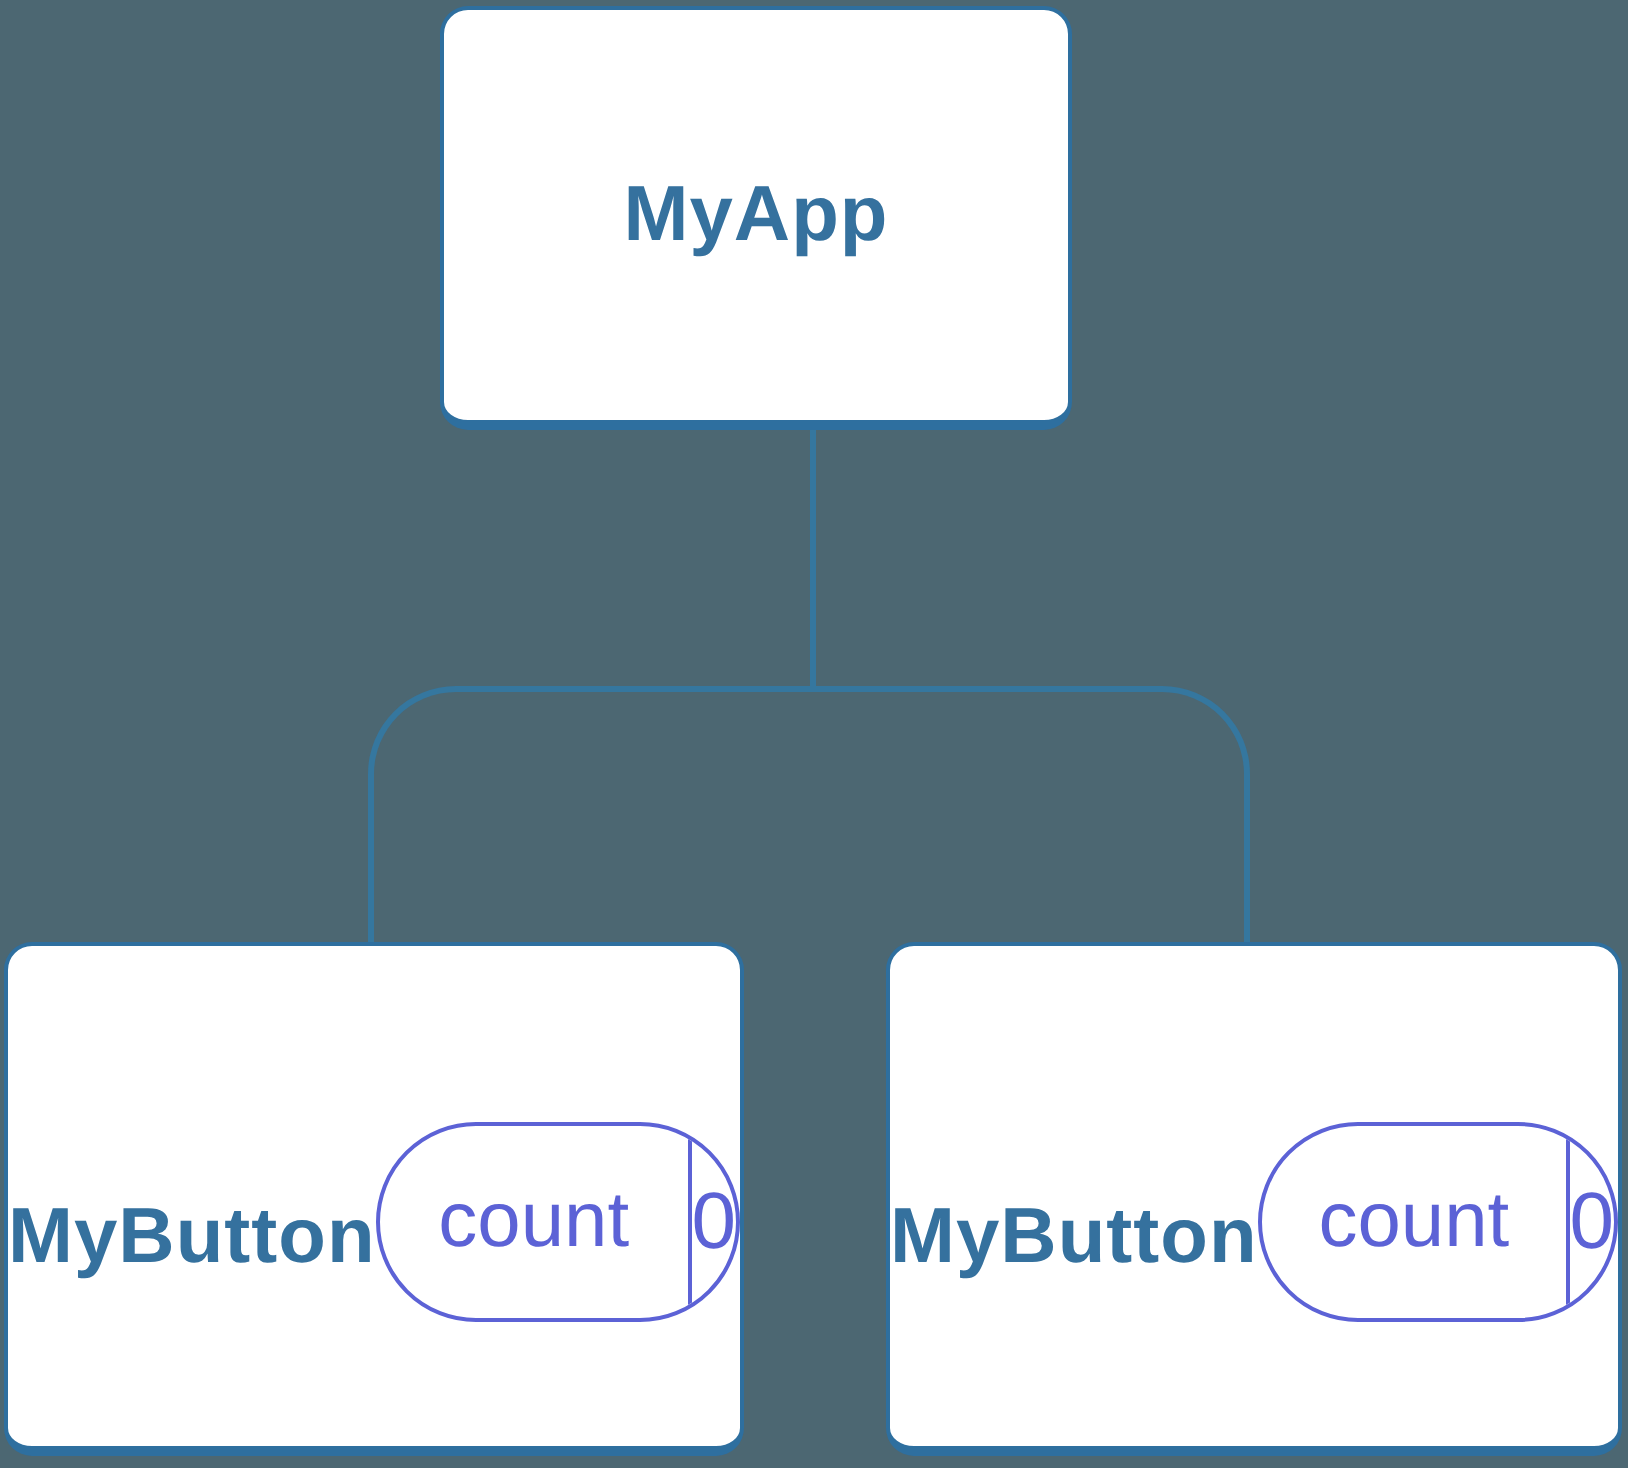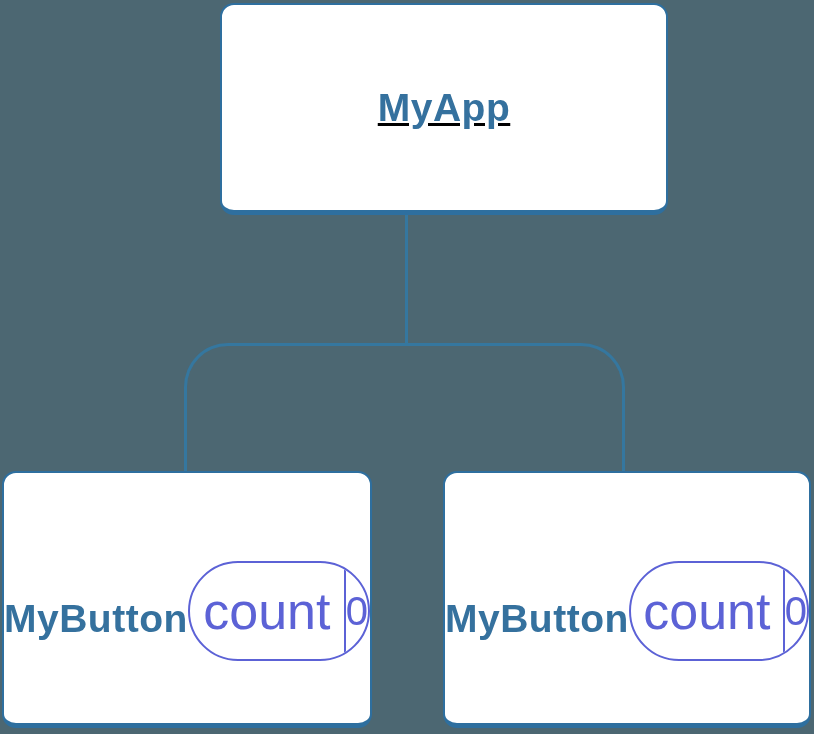--- a/index.html
+++ b/index.html
@@ -32,26 +32,25 @@
   .node-label {
     color: var(--title);
     font-size: 39px;
     font-weight: 600;
     letter-spacing: 0.5px;
     white-space: nowrap;
   }
   .root {
     left: 220px;
     top: 3px;
-    width: 448px;
+    width: 316px;
     height: 212px;
     display: flex;
     align-items: center;
     justify-content: center;
-    text-decoration: underline;
   }
   .stem {
     position: absolute;
     left: 405px;
     top: 215px;
     width: 3px;
     height: 130px;
     background: var(--line);
   }
   .bracket {
@@ -87,21 +86,21 @@
     align-items: stretch;
     overflow: hidden;
     background: var(--node-fill);
   }
   .pill-key {
     width: 173px;
     display: flex;
     align-items: center;
     justify-content: center;
     color: var(--state);
-    font-size: 52px;
+    font-size: 39px;
     font-weight: 400;
   }
   .pill-divider {
     width: 2px;
     background: var(--state);
   }
   .pill-value {
     flex: 1;
     display: flex;
     align-items: center;

